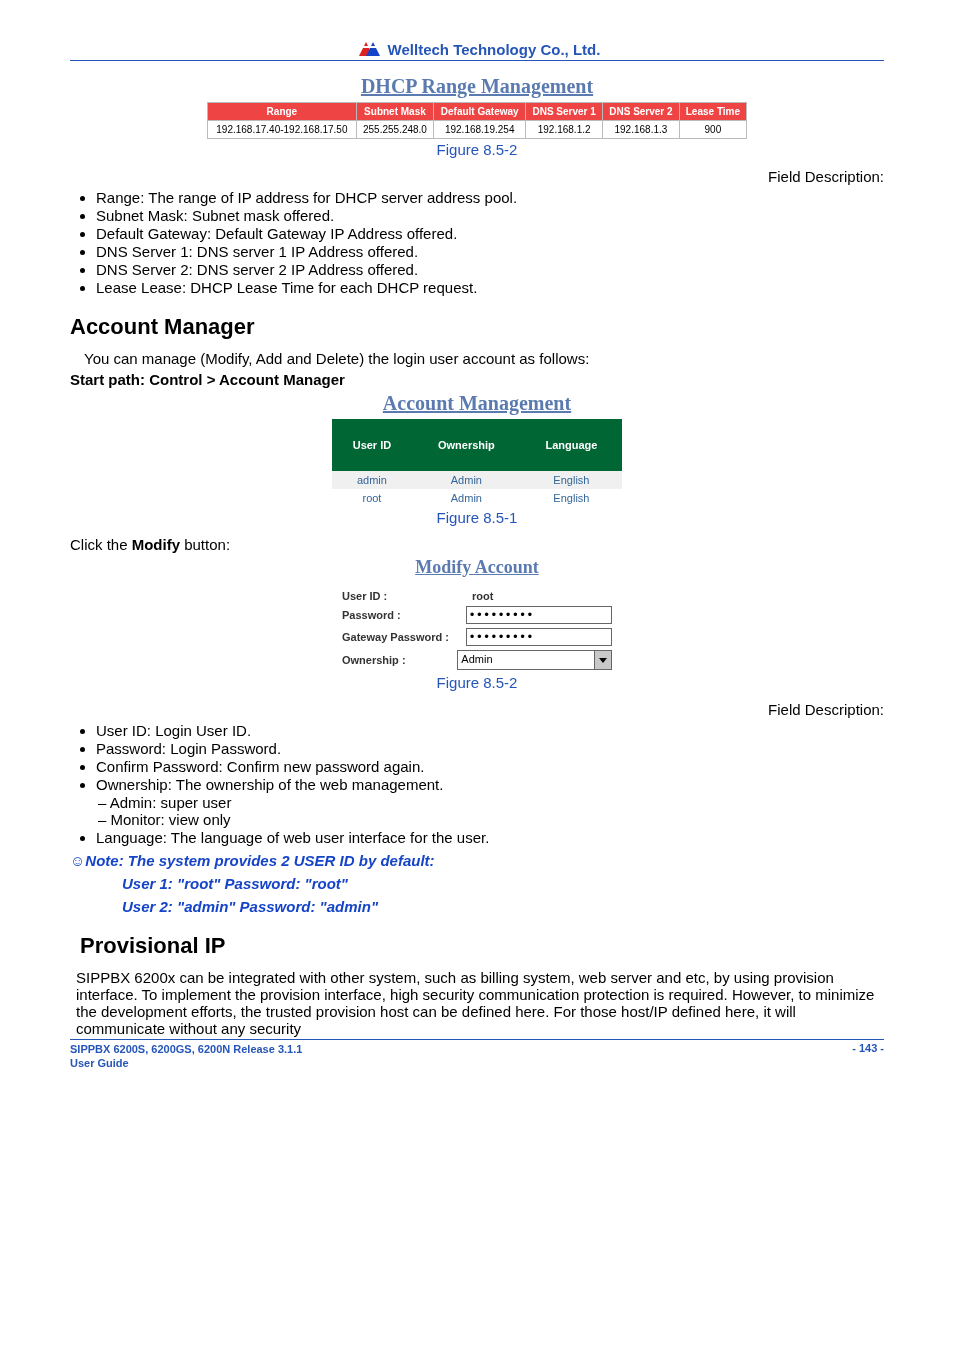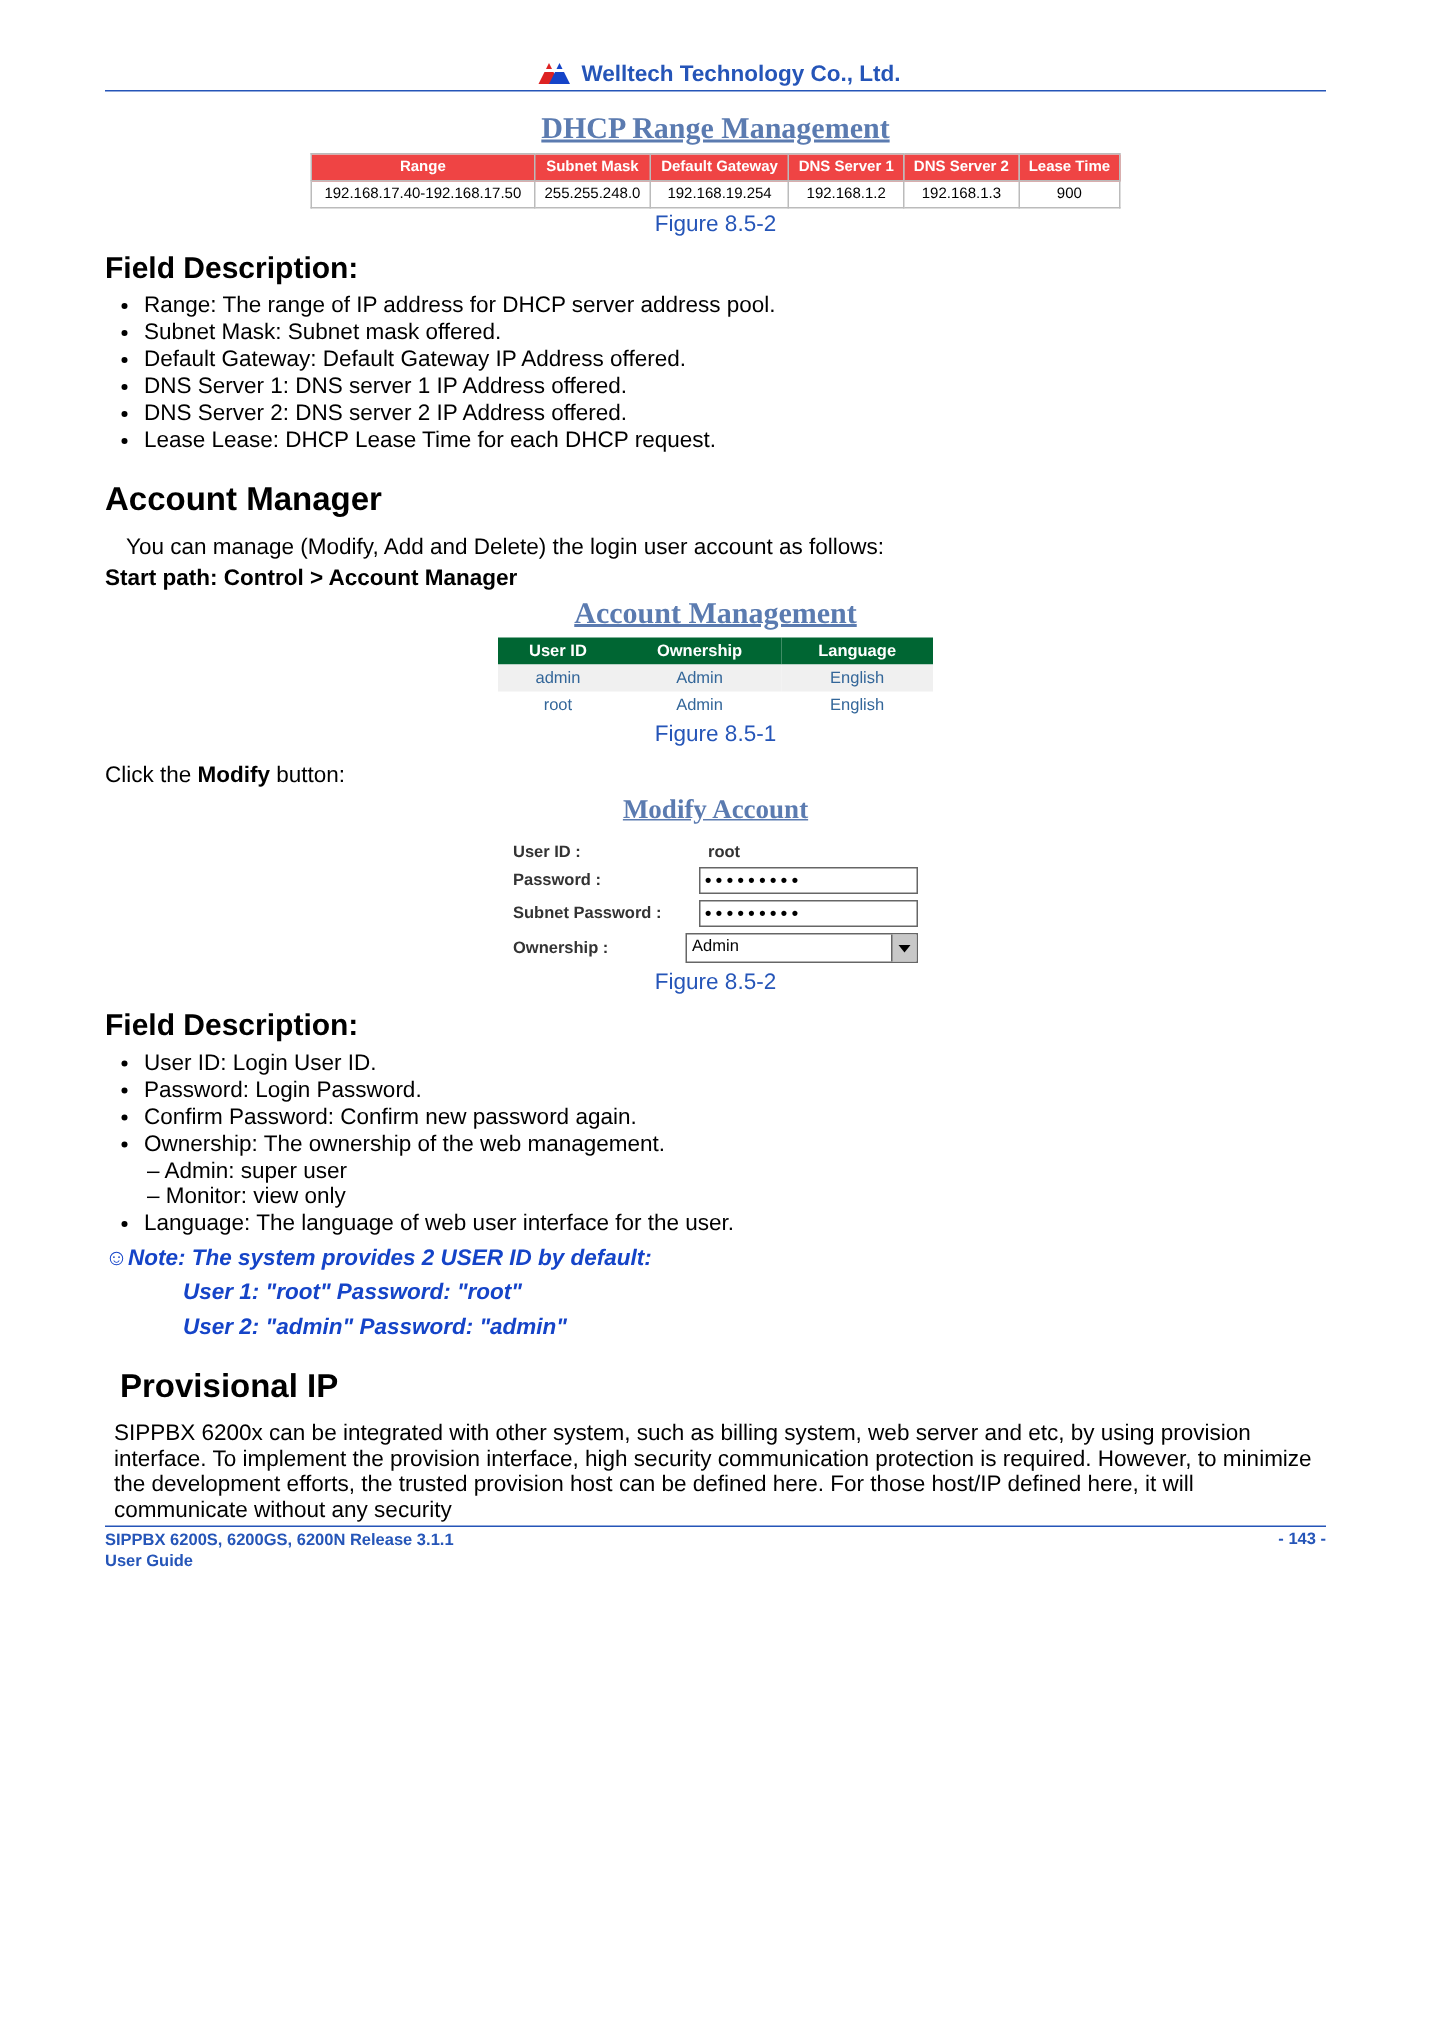--- a/index.html
+++ b/index.html
@@ -71,21 +71,21 @@
     padding: 3px 4px;
     text-align: center;
   }
 
   
   .acct-panel { width: 290px; }
   .acct-table { width: 100%; border-collapse: collapse; font-size: 11px; }
   .acct-table th {
     background: #006633;
     color: #fff;
-    padding: 3px 6px;
+    padding: 20px 6px;
     font-weight: bold;
   }
   .acct-table td {
     color: #336699;
     padding: 3px 6px;
     text-align: center;
   }
   .acct-table tr.even td { background: #f0f0f0; }
 
   
@@ -133,23 +133,24 @@
   }
   .fake-select .sel-btn::after {
     content: "";
     width: 0; height: 0;
     border-left: 4px solid transparent;
     border-right: 4px solid transparent;
     border-top: 5px solid #000;
   }
 
   .doc-h3 {
-    font-size: 20px;
-    font-weight: bold;
+    font-size: 15px;
+    font-weight: normal;
     margin: 8px 0 4px 0;
+    text-align: right;
   }
   .doc-h2 {
     font-size: 22px;
     font-weight: bold;
     margin: 18px 0 10px 0;
   }
   ul.bullets {
     list-style: disc;
     margin: 0 0 0 26px;
     padding: 0;
@@ -276,21 +277,21 @@
     <div style="height:6px;"></div>
     <div class="modify-row">
       <span class="modify-label">User ID :</span>
       <span class="modify-value">root</span>
     </div>
     <div class="modify-row">
       <span class="modify-label">Password :</span>
       <span class="fake-input">•••••••••</span>
     </div>
     <div class="modify-row">
-      <span class="modify-label">Subnet Password :</span>
+      <span class="modify-label">Gateway Password :</span>
       <span class="fake-input">•••••••••</span>
     </div>
     <div class="modify-row">
       <span class="modify-label">Ownership :</span>
       <span class="fake-select">
         <span class="sel-text">Admin</span>
         <span class="sel-btn"></span>
       </span>
     </div>
   </div>

